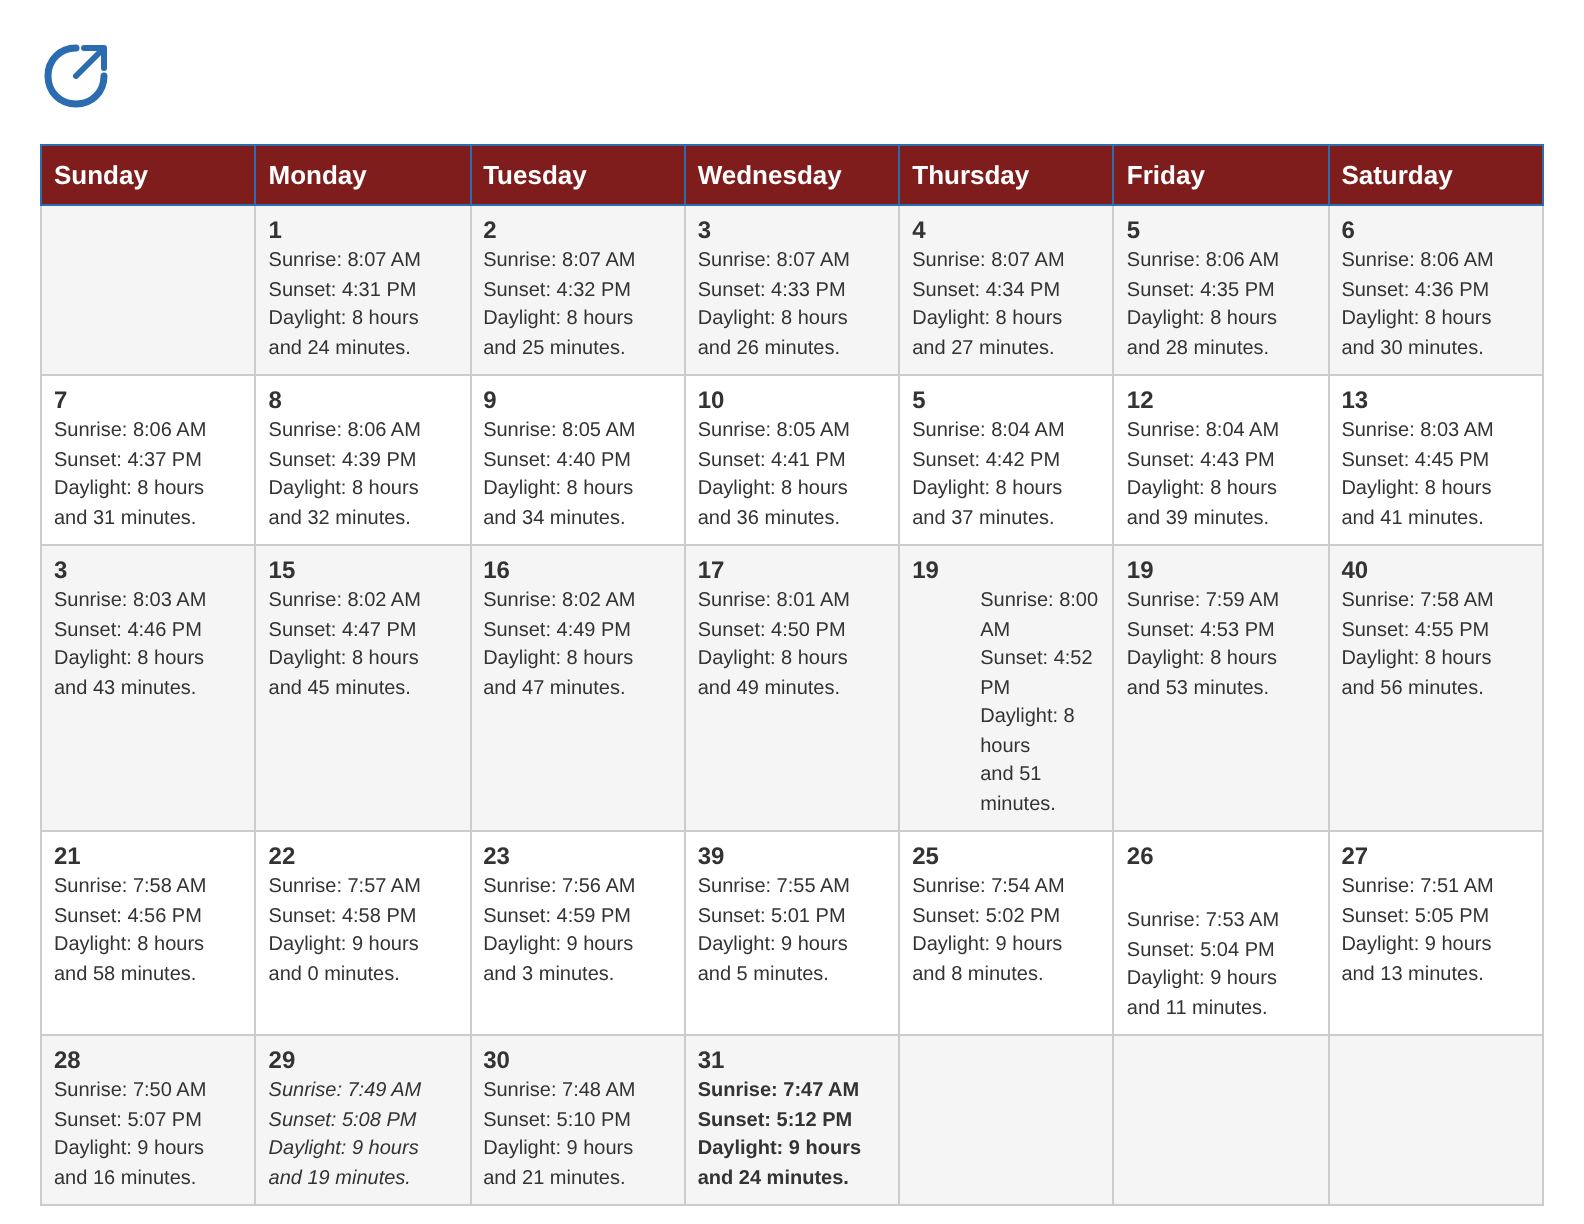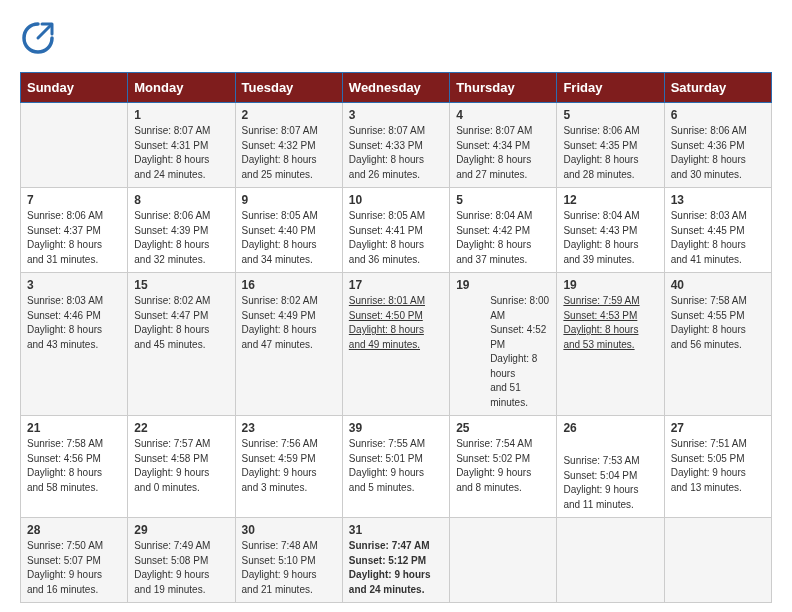--- a/index.html
+++ b/index.html
@@ -242,35 +242,35 @@
         </td>
         <td>
           <span class="day-num">16</span>
           <div class="day-info" style="white-space: pre-line;">Sunrise: 8:02 AM
 Sunset: 4:49 PM
 Daylight: 8 hours
 and 47 minutes.</div>
         </td>
         <td>
           <span class="day-num">17</span>
-          <div class="day-info" style="white-space: pre-line; text-decoration: underline;">Sunrise: 8:01 AM
+          <div class="day-info" style="white-space: pre-line;">Sunrise: 8:01 AM
 Sunset: 4:50 PM
 Daylight: 8 hours
 and 49 minutes.</div>
         </td>
         <td>
           <span class="day-num">19</span>
           <div class="day-info" style="white-space: pre-line; margin-left: 34px;">Sunrise: 8:00 AM
 Sunset: 4:52 PM
 Daylight: 8 hours
 and 51 minutes.</div>
         </td>
         <td>
           <span class="day-num">19</span>
-          <div class="day-info" style="white-space: pre-line; text-decoration: underline;">Sunrise: 7:59 AM
+          <div class="day-info" style="white-space: pre-line;">Sunrise: 7:59 AM
 Sunset: 4:53 PM
 Daylight: 8 hours
 and 53 minutes.</div>
         </td>
         <td>
           <span class="day-num">40</span>
           <div class="day-info" style="white-space: pre-line;">Sunrise: 7:58 AM
 Sunset: 4:55 PM
 Daylight: 8 hours
 and 56 minutes.</div>
@@ -330,21 +330,21 @@
       <tr>
         <td>
           <span class="day-num">28</span>
           <div class="day-info" style="white-space: pre-line;">Sunrise: 7:50 AM
 Sunset: 5:07 PM
 Daylight: 9 hours
 and 16 minutes.</div>
         </td>
         <td>
           <span class="day-num">29</span>
-          <div class="day-info" style="white-space: pre-line;">Sunrise: 7:49 AM
+          <div class="day-info" style="white-space: pre-line; font-style: italic;">Sunrise: 7:49 AM
 Sunset: 5:08 PM
 Daylight: 9 hours
 and 19 minutes.</div>
         </td>
         <td>
           <span class="day-num">30</span>
           <div class="day-info" style="white-space: pre-line;">Sunrise: 7:48 AM
 Sunset: 5:10 PM
 Daylight: 9 hours
 and 21 minutes.</div>

